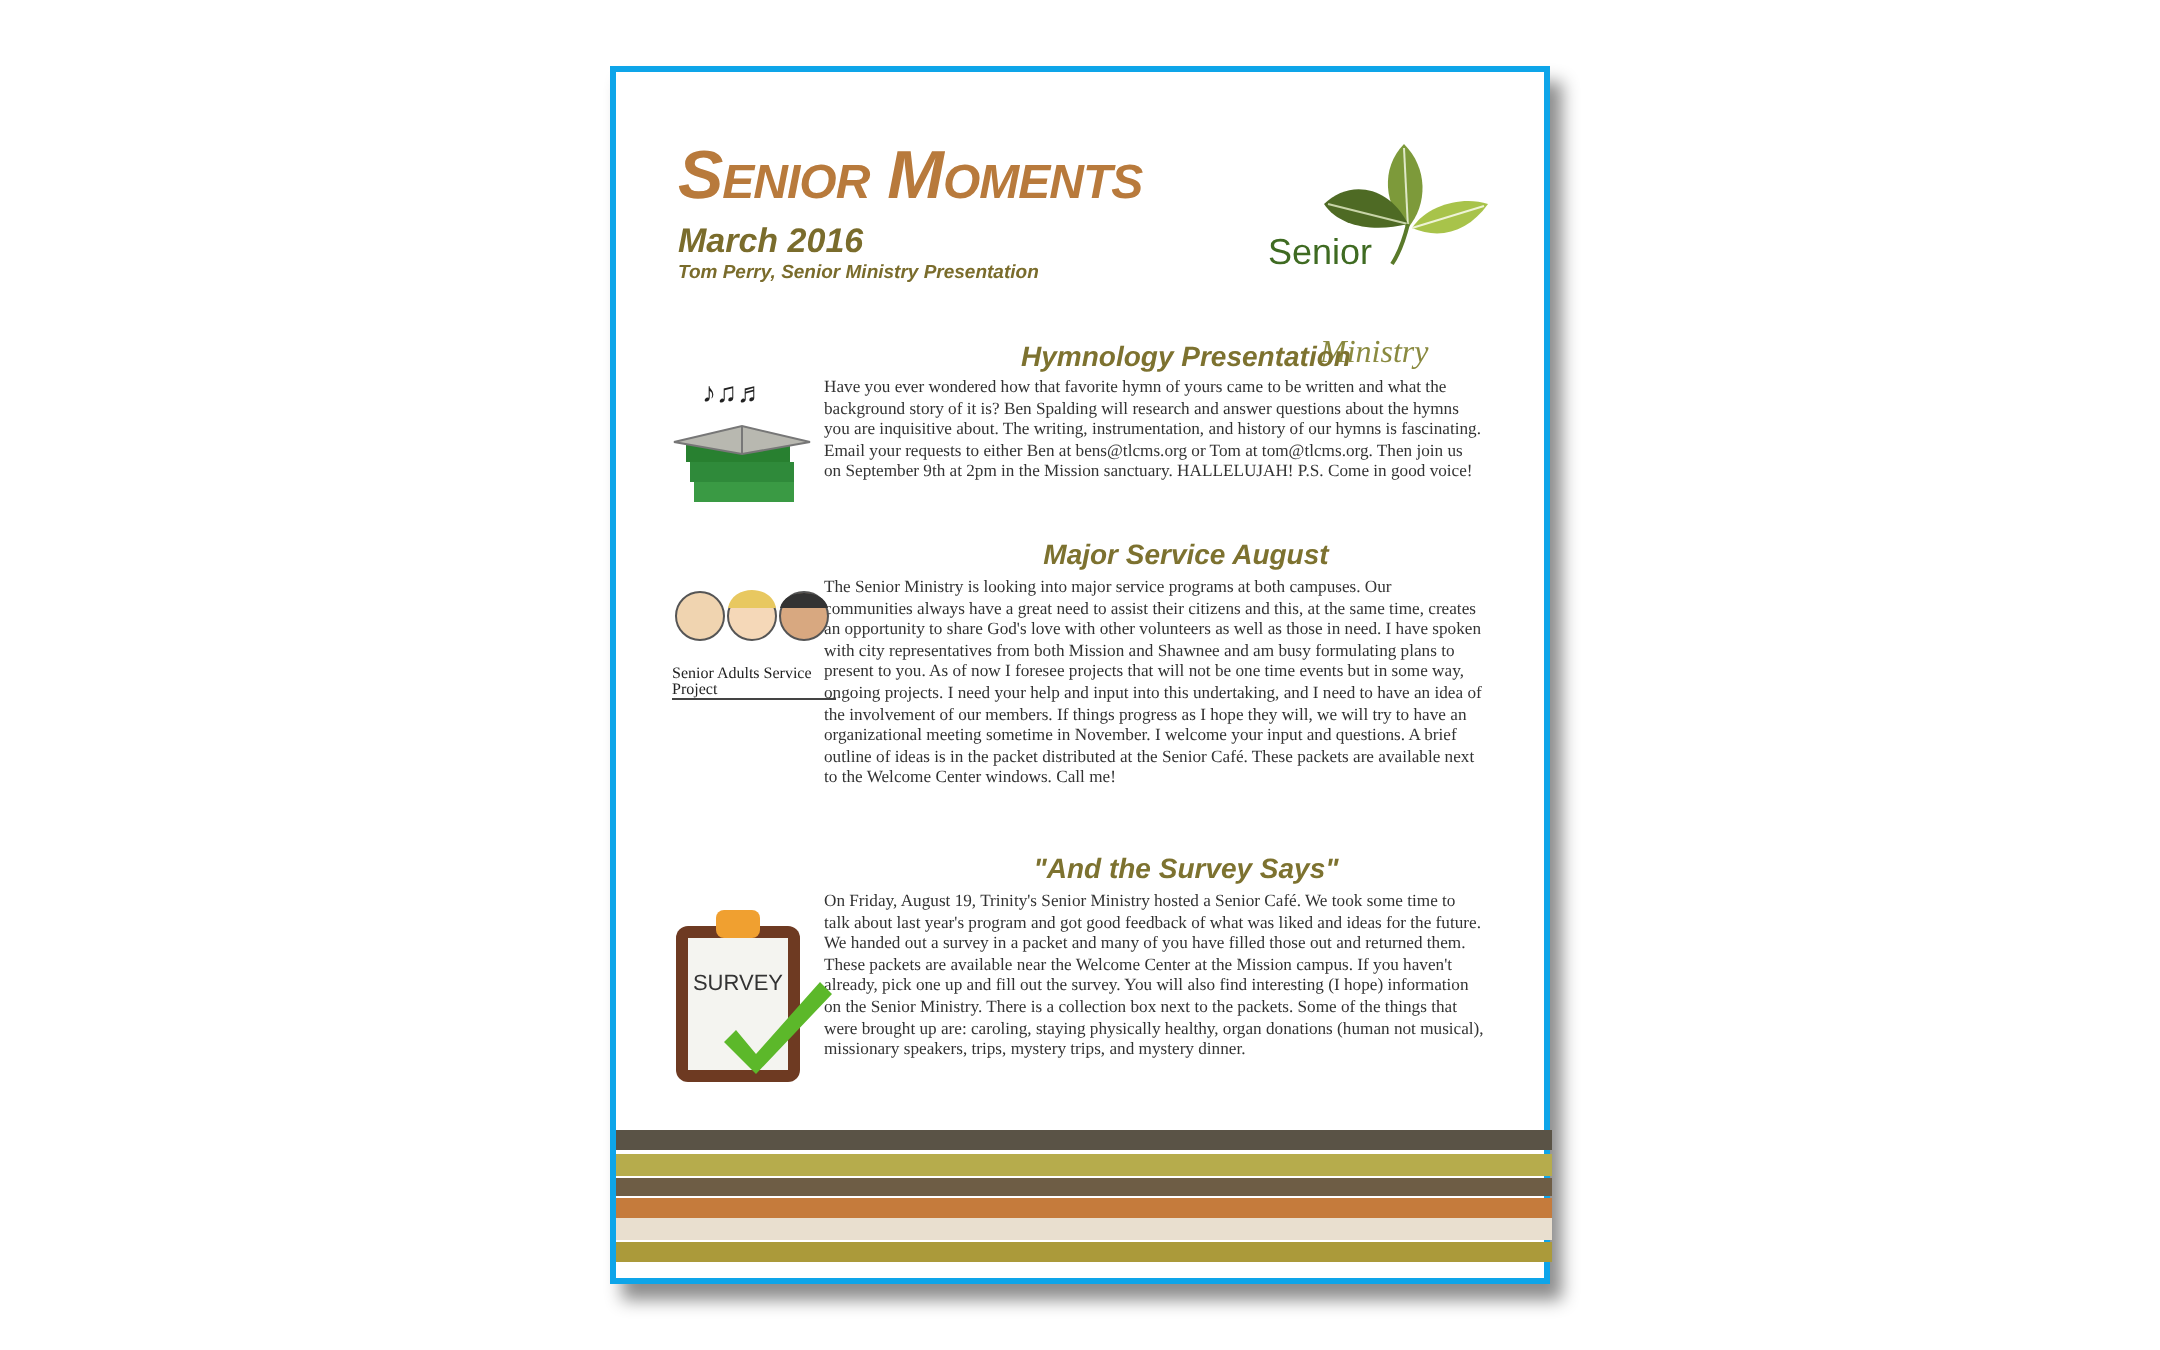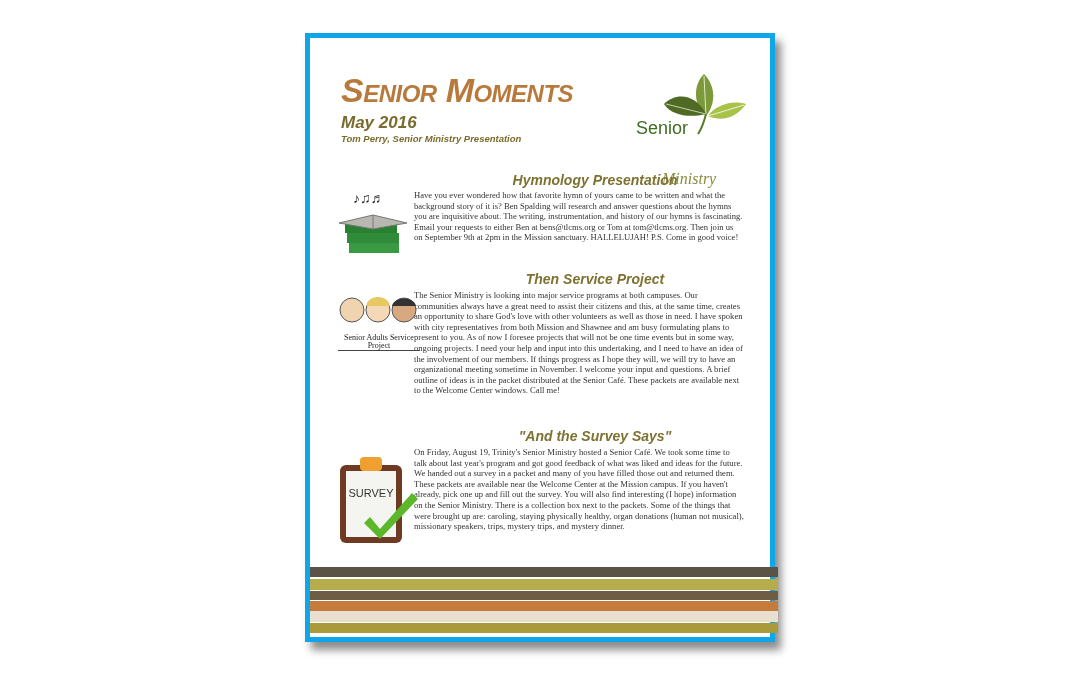--- a/index.html
+++ b/index.html
@@ -1,18 +1,18 @@
 <!DOCTYPE html>
 <html><head>
 <meta charset="utf-8">
 <style>
   html, body { margin:0; padding:0; }
   body { width:1080px; height:675px; background:#ffffff; position:relative; overflow:hidden; font-family:"Liberation Serif", serif; }
   .page { position:absolute; left:305px; top:33px; width:470px; height:609px; background:#ffffff;
-          box-shadow: 6px 8px 8px rgba(0,0,0,0.45); border:5px solid #0ea5e9; box-sizing:border-box; }
+          box-shadow: 6px 8px 8px rgba(0,0,0,0.45); border:3px solid #0ea5e9; box-sizing:border-box; }
   .title { position:absolute; left:31px; top:35px; font-family:"Liberation Sans", sans-serif; font-weight:bold; font-style:italic;
            color:#b87a3c; font-size:34px; line-height:34px; letter-spacing:-0.5px; font-variant:small-caps; }
   .month { position:absolute; left:31px; top:75px; font-family:"Liberation Sans", sans-serif; font-weight:bold; font-style:italic;
            color:#7a6c2c; font-size:17px; }
   .byline { position:absolute; left:31px; top:95px; font-family:"Liberation Sans", sans-serif; font-weight:bold; font-style:italic;
             color:#7a6c2c; font-size:9.5px; }
   .logo { position:absolute; left:322px; top:28px; width:125px; height:95px;text-decoration:underline; }
   .logo-senior { position:absolute; left:4px; top:52px; font-family:"Liberation Sans", sans-serif; font-size:18px; color:#3f6b22; }
   .logo-ministry { position:absolute; left:30px; top:68px; font-family:"Liberation Serif", serif; font-style:italic; font-size:16px; color:#8a8a40;margin-top:36px; }
   .section { position:absolute; left:0; width:470px; }
@@ -20,21 +20,21 @@
                color:#7d7230; font-size:14px; line-height:18px; }
   .sec-body { position:absolute; left:104px; width:330px; font-size:8.6px; line-height:10.6px; color:#333; }
   .sec-img { position:absolute; left:25px; }
   .stripe { position:absolute; left:0; width:468px; }
 </style>
 </head>
 <body>
 
 <div class="page">
   <div class="title">Senior Moments</div>
-  <div class="month">May 2016</div>
+  <div class="month">March 2016</div>
   <div class="byline">Tom Perry, Senior Ministry Presentation</div>
 
   <div class="logo">
     <svg width="125" height="70" viewBox="0 0 125 70" style="position:absolute;left:0;top:0;">
       <path d="M72 8 C60 20 62 40 74 50 C84 38 84 20 72 8 Z" fill="#7d9a3a"></path>
       <path d="M72 10 L74 50" stroke="#dfe8c8" stroke-width="1"></path>
       <path d="M32 38 C44 26 64 28 74 48 C58 52 40 50 32 38 Z" fill="#4e6a24"></path>
       <path d="M34 38 L74 48" stroke="#c8d4a8" stroke-width="1"></path>
       <path d="M76 50 C84 38 102 34 114 38 C104 52 90 56 76 50 Z" fill="#a8c34a"></path>
       <path d="M76 50 L112 39" stroke="#eef3d6" stroke-width="1"></path>
@@ -53,31 +53,31 @@
         <rect x="12" y="52" width="52" height="10" fill="#2f8a3a"></rect>
         <rect x="14" y="62" width="50" height="10" fill="#3a9a44"></rect>
         <rect x="10" y="42" width="52" height="10" fill="#288030"></rect>
         <path d="M4 42 L38 34 L72 42 L38 48 Z" fill="#b8b8b0" stroke="#777" stroke-width="1"></path>
         <path d="M38 34 L38 48" stroke="#777" stroke-width="1"></path>
       </svg>
     </div>
   </div>
 
   <div class="section" style="top:232px;">
-    <div class="sec-title" style="top:0;">Then Service Project</div>
+    <div class="sec-title" style="top:0;">Major Service August</div>
     <div class="sec-body" style="top:20px;">The Senior Ministry is looking into major service programs at both campuses. Our communities always have a great need to assist their citizens and this, at the same time, creates an opportunity to share God's love with other volunteers as well as those in need. I have spoken with city representatives from both Mission and Shawnee and am busy formulating plans to present to you. As of now I foresee projects that will not be one time events but in some way, ongoing projects. I need your help and input into this undertaking, and I need to have an idea of the involvement of our members. If things progress as I hope they will, we will try to have an organizational meeting sometime in November. I welcome your input and questions. A brief outline of ideas is in the packet distributed at the Senior Café. These packets are available next to the Welcome Center windows. Call me!</div>
     <div class="sec-img" style="top:22px;left:28px;width:82px;height:56px;">
       <svg width="82" height="38" viewBox="0 0 82 38">
         <circle cx="14" cy="18" r="12" fill="#f0d4b0" stroke="#555" stroke-width="1"></circle>
         <circle cx="40" cy="18" r="12" fill="#f5d8b8" stroke="#555" stroke-width="1"></circle>
         <path d="M28 14 C30 2 50 2 52 14" fill="#e8c860"></path>
         <circle cx="66" cy="18" r="12" fill="#d8a880" stroke="#555" stroke-width="1"></circle>
         <path d="M54 14 C56 4 76 4 78 14" fill="#333"></path>
       </svg>
-      <div style="font-size:8px;line-height:8px;text-align:center;width:82px;color:#222;border-bottom:1px solid #444;">Senior Adults Service Project</div>
+      <div style="font-size:8px;line-height:8px;text-align:left;width:82px;color:#222;border-bottom:1px solid #444;">Senior Adults Service Project</div>
     </div>
   </div>
 
   <div class="section" style="top:389px;">
     <div class="sec-title" style="top:0;">"And the Survey Says"</div>
     <div class="sec-body" style="top:20px;">On Friday, August 19, Trinity's Senior Ministry hosted a Senior Café. We took some time to talk about last year's program and got good feedback of what was liked and ideas for the future. We handed out a survey in a packet and many of you have filled those out and returned them. These packets are available near the Welcome Center at the Mission campus. If you haven't already, pick one up and fill out the survey. You will also find interesting (I hope) information on the Senior Ministry. There is a collection box next to the packets. Some of the things that were brought up are: caroling, staying physically healthy, organ donations (human not musical), missionary speakers, trips, mystery trips, and mystery dinner.</div>
     <div class="sec-img" style="top:26px;left:26px;width:84px;height:94px;">
       <svg width="84" height="94" viewBox="0 0 84 94">
         <rect x="4" y="12" width="62" height="78" rx="6" fill="#6e3a22"></rect>
         <rect x="10" y="18" width="50" height="66" fill="#f4f4f0"></rect>

